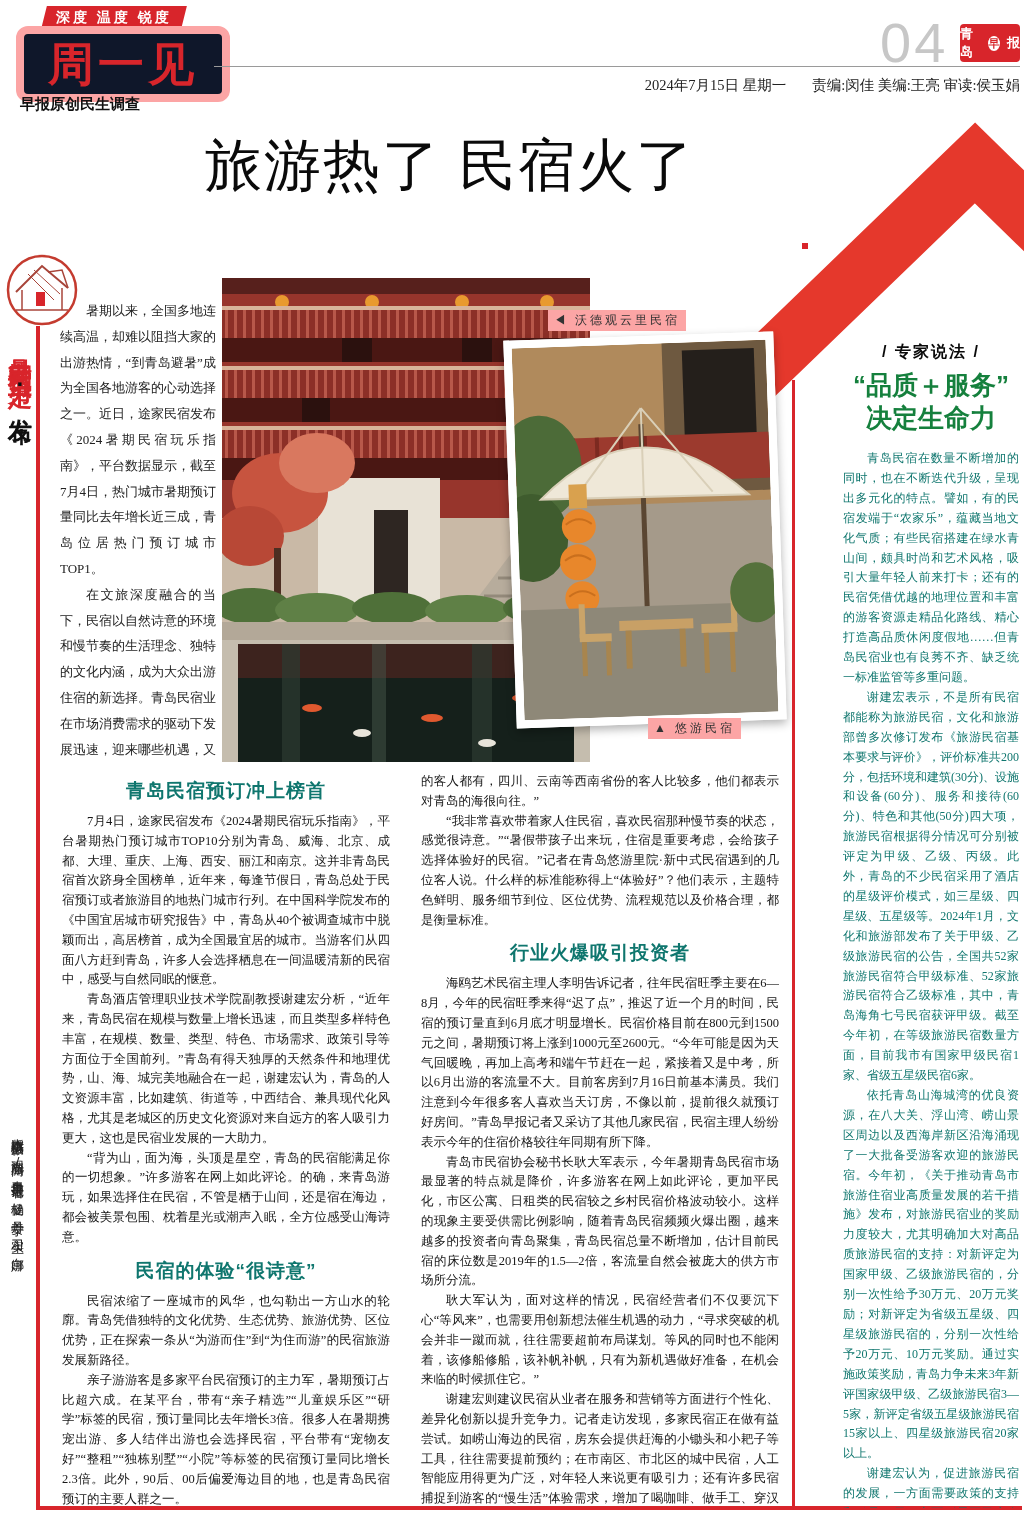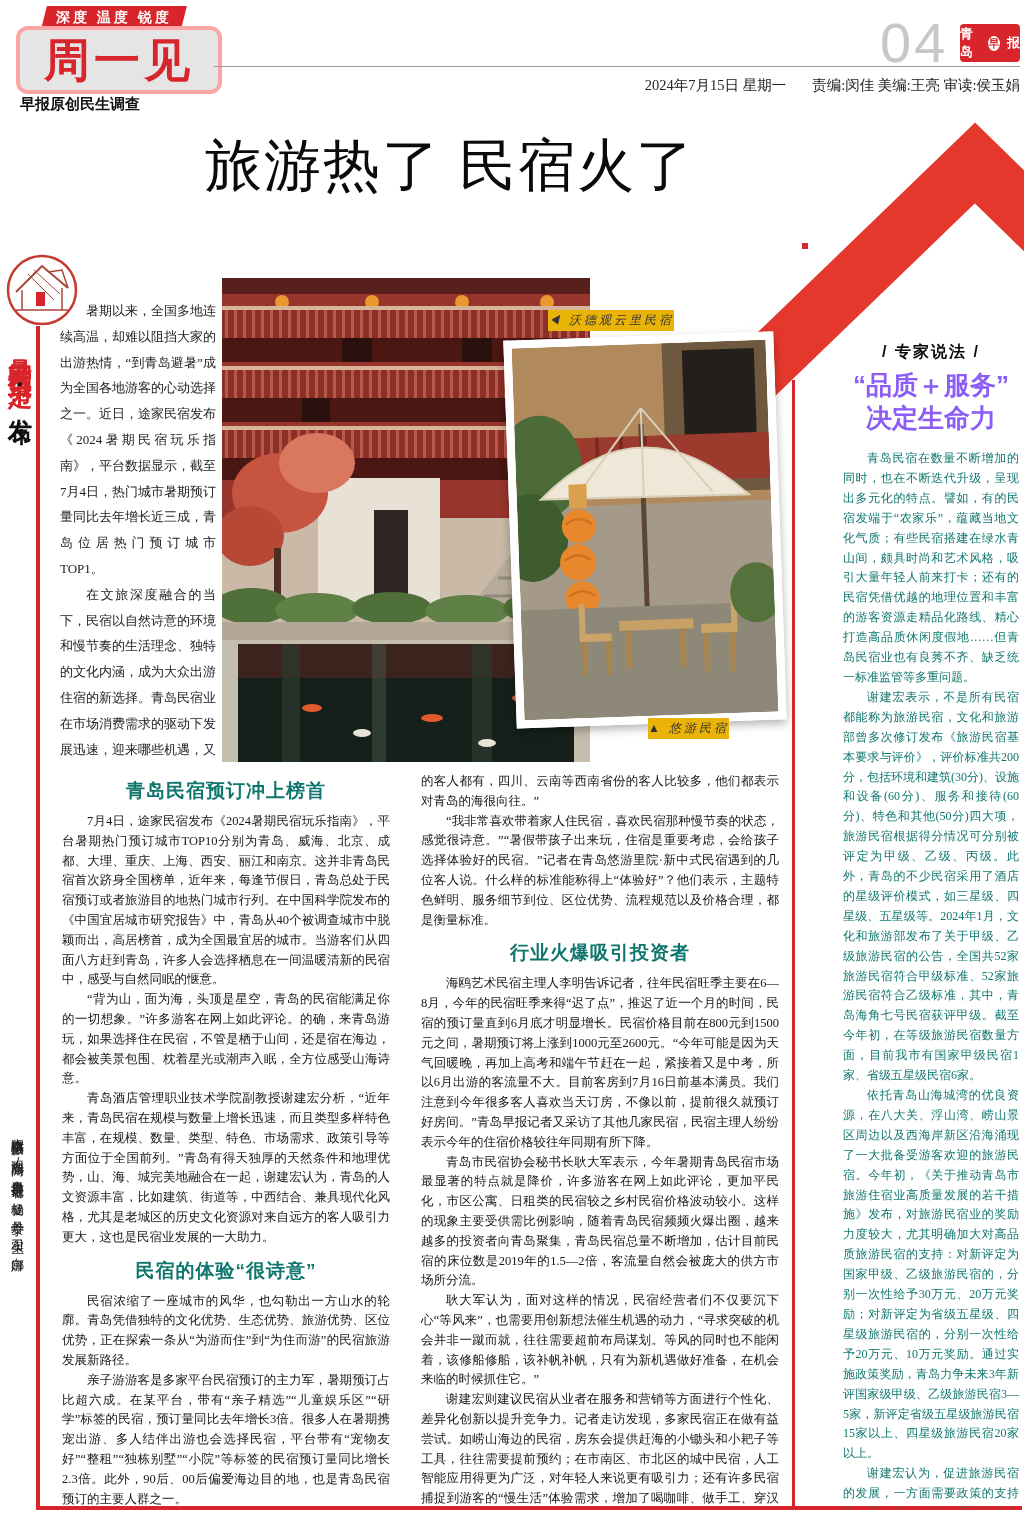--- a/index.html
+++ b/index.html
@@ -5,22 +5,22 @@
   html,body{margin:0;padding:0;background:#e8e8e8;}
   .page{position:relative;width:1024px;height:1531px;background:#ffffff;overflow:hidden;
         font-family:"Liberation Serif",serif;color:#1a1a1a;}
   .abs{position:absolute;}
 
   
   .ribbon{left:44px;top:6px;width:140px;height:23px;background:#d8252b;
           transform:skewX(-14deg);display:flex;align-items:center;justify-content:center;}
   .ribbon span{transform:skewX(14deg);color:#fff;font-family:"Liberation Sans",sans-serif;
           font-weight:700;font-size:14px;letter-spacing:3px;}
-  .zhou-frame{left:16px;top:26px;width:198px;height:60px;border:4px solid #fca5a5;
-          border-radius:12px;display:flex;align-items:center;justify-content:center;background:#e5e5e5;}
+  .zhou-frame{left:16px;top:26px;width:198px;height:60px;border:8px solid #fca5a5;
+          border-radius:12px;display:flex;align-items:center;justify-content:center;background:#0f172a;}
   .zhou-text{color:#d8252b;font-family:"Liberation Sans",sans-serif;font-weight:900;
           font-size:46px;letter-spacing:4px;line-height:1;}
   .tagline{left:20px;top:95px;width:194px;display:flex;justify-content:space-between;
           font-family:"Liberation Sans",sans-serif;font-weight:900;font-size:15px;color:#111;}
 
   
   .page-num{left:880px;top:10px;font-family:"Liberation Sans",sans-serif;font-weight:300;
           font-size:56px;color:#c7c7c7;letter-spacing:3px;}
   .paper-logo{left:960px;top:24px;width:60px;height:38px;background:#d8252b;border-radius:4px;
           display:flex;align-items:center;justify-content:center;color:#fff;
@@ -57,40 +57,40 @@
 
   
   .intro{left:60px;top:298px;width:156px;height:468px;overflow:hidden;
           font-size:13px;line-height:25.8px;text-align:justify;color:#222;}
   .intro p{margin:0;text-indent:2em;}
 
   
   .photo1{left:222px;top:278px;width:368px;height:484px;overflow:hidden;}
   .photo2{left:510px;top:336px;width:254px;height:372px;border:8px solid #fff;
           box-shadow:0 4px 10px rgba(0,0,0,.3);transform:rotate(-2deg);overflow:hidden;background:#fff;}
-  .caption{font-size:12px;letter-spacing:3px;color:#333;background:#eab308;padding:2px 0;white-space:nowrap;font-style:italic;}
+  .caption{font-size:12px;letter-spacing:3px;color:#333;background:#fca5a5;padding:2px 6px;white-space:nowrap;}
   .caption1{left:548px;top:310px;}
   .caption2{left:648px;top:718px;}
 
   
   .col{overflow:hidden;}
   .col-a{left:62px;top:776px;width:328px;height:732px;}
   .col-b{left:421px;top:772px;width:358px;height:736px;}
   .col p{margin:0;font-size:12.5px;line-height:19.8px;text-align:justify;text-indent:2em;color:#171717;}
   .col p.no-indent{text-indent:0;}
   .col-head{font-family:"Liberation Sans",sans-serif;font-weight:900;font-size:19px;
           text-align:center;color:#0f766e;letter-spacing:1px;margin:10px 0 8px;}
   .col-head.first{margin-top:2px;}
 
   
   .expert{left:843px;top:342px;width:176px;height:1166px;overflow:hidden;}
   .expert-kicker{text-align:center;font-family:"Liberation Sans",sans-serif;font-weight:900;
           font-size:16px;letter-spacing:2px;color:#0a0a0a;}
   .expert-title{text-align:center;font-family:"Liberation Sans",sans-serif;font-weight:900;
-          font-size:26px;line-height:33px;color:#8b5cf6;margin:6px 0 14px;}
+          font-size:26px;line-height:33px;color:#15803d;margin:6px 0 14px;}
   .expert p{margin:0;font-size:12px;line-height:19.9px;text-align:justify;text-indent:2em;color:#0f766e;}
 </style>
 </head>
 <body>
 
 <div class="page">
 
   <div class="abs ribbon">
     <span>深度 温度 锐度</span>
   </div>
@@ -239,22 +239,22 @@
       <ellipse cx="236" cy="252" rx="26" ry="30" fill="#55713c"></ellipse>
     </svg>
   </div>
   <div class="abs caption caption2">▲ 悠游民宿</div>
 
   <div class="abs divider-v"></div>
 
   <div class="abs col col-a">
     <div class="col-head first">青岛民宿预订冲上榜首</div>
     <p>7月4日，途家民宿发布《2024暑期民宿玩乐指南》，平台暑期热门预订城市TOP10分别为青岛、威海、北京、成都、大理、重庆、上海、西安、丽江和南京。这并非青岛民宿首次跻身全国榜单，近年来，每逢节假日，青岛总处于民宿预订或者旅游目的地热门城市行列。在中国科学院发布的《中国宜居城市研究报告》中，青岛从40个被调查城市中脱颖而出，高居榜首，成为全国最宜居的城市。当游客们从四面八方赶到青岛，许多人会选择栖息在一间温暖清新的民宿中，感受与自然同眠的惬意。</p>
+    <p>青岛酒店管理职业技术学院副教授谢建宏分析，“近年来，青岛民宿在规模与数量上增长迅速，而且类型多样特色丰富，在规模、数量、类型、特色、市场需求、政策引导等方面位于全国前列。”青岛有得天独厚的天然条件和地理优势，山、海、城完美地融合在一起，谢建宏认为，青岛的人文资源丰富，比如建筑、街道等，中西结合、兼具现代化风格，尤其是老城区的历史文化资源对来自远方的客人吸引力更大，这也是民宿业发展的一大助力。</p>
     <p>“背为山，面为海，头顶是星空，青岛的民宿能满足你的一切想象。”许多游客在网上如此评论。的确，来青岛游玩，如果选择住在民宿，不管是栖于山间，还是宿在海边，都会被美景包围、枕着星光或潮声入眠，全方位感受山海诗意。</p>
-    <p>青岛酒店管理职业技术学院副教授谢建宏分析，“近年来，青岛民宿在规模与数量上增长迅速，而且类型多样特色丰富，在规模、数量、类型、特色、市场需求、政策引导等方面位于全国前列。”青岛有得天独厚的天然条件和地理优势，山、海、城完美地融合在一起，谢建宏认为，青岛的人文资源丰富，比如建筑、街道等，中西结合、兼具现代化风格，尤其是老城区的历史文化资源对来自远方的客人吸引力更大，这也是民宿业发展的一大助力。</p>
     <div class="col-head">民宿的体验“很诗意”</div>
     <p>民宿浓缩了一座城市的风华，也勾勒出一方山水的轮廓。青岛凭借独特的文化优势、生态优势、旅游优势、区位优势，正在探索一条从“为游而住”到“为住而游”的民宿旅游发展新路径。</p>
     <p>亲子游游客是多家平台民宿预订的主力军，暑期预订占比超六成。在某平台，带有“亲子精选”“儿童娱乐区”“研学”标签的民宿，预订量同比去年增长3倍。很多人在暑期携宠出游、多人结伴出游也会选择民宿，平台带有“宠物友好”“整租”“独栋别墅”“小院”等标签的民宿预订量同比增长2.3倍。此外，90后、00后偏爱海边目的地，也是青岛民宿预订的主要人群之一。</p>
 
   </div>
 
   <div class="abs col col-b">
     <p class="no-indent">的客人都有，四川、云南等西南省份的客人比较多，他们都表示对青岛的海很向往。”</p>
     <p>“我非常喜欢带着家人住民宿，喜欢民宿那种慢节奏的状态，感觉很诗意。”“暑假带孩子出来玩，住宿是重要考虑，会给孩子选择体验好的民宿。”记者在青岛悠游里院·新中式民宿遇到的几位客人说。什么样的标准能称得上“体验好”？他们表示，主题特色鲜明、服务细节到位、区位优势、流程规范以及价格合理，都是衡量标准。</p>
     <div class="col-head">行业火爆吸引投资者</div>

